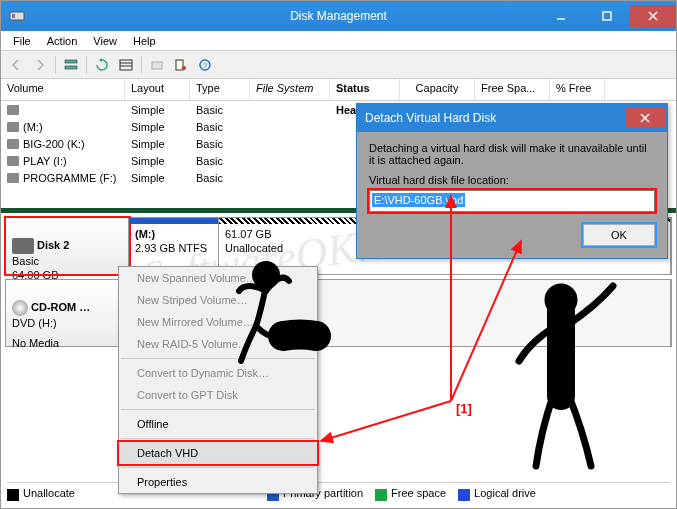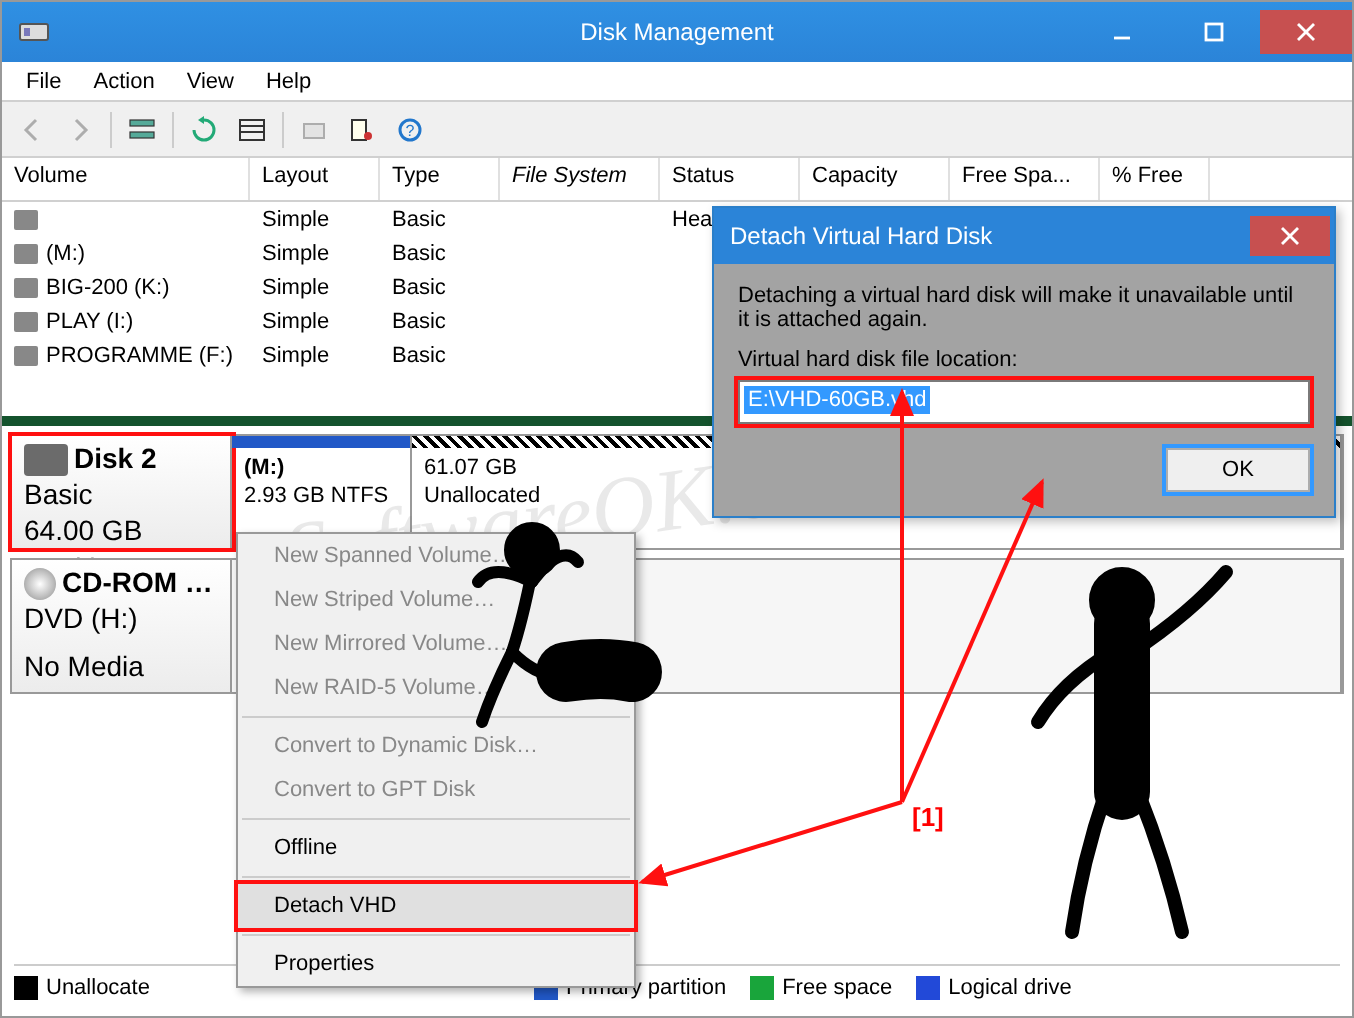--- a/index.html
+++ b/index.html
@@ -22,29 +22,29 @@
 
     .volume-list { border-bottom: 5px solid #14532d; }
     .list-header { display: flex; background: #fff; border-bottom: 1px solid #d0d0d0; height: 22px; }
     .list-header .col { padding: 3px 6px; border-right: 1px solid #e0e0e0; font-size: 11px; white-space: nowrap; overflow: hidden; }
     .list-row { display: flex; height: 17px; align-items: center; }
     .list-row .col { padding: 1px 6px; white-space: nowrap; overflow: hidden; display: flex; align-items: center; gap: 4px; font-size: 11px; }
     .c-vol { width: 124px; }
     .c-layout { width: 65px; }
     .c-type { width: 60px; }
     .c-fs { width: 80px; font-style: italic; }
-    .c-status { width: 70px; }
-    .c-capacity { width: 75px; }
+    .c-status { width: 70px; font-weight: bold; }
+    .c-capacity { width: 75px; text-align: center; }
     .c-free { width: 75px; }
     .c-pct { width: 55px; }
     .disk-smicon { width: 12px; height: 10px; background: #888; border-radius: 1px; display: inline-block; }
 
     .disk-panel { padding: 4px; display: flex; flex-direction: column; gap: 4px; }
     .disk-row { display: flex; border: 1px solid #999; background: #fff; height: 58px; }
-    .disk-label { width: 110px; border-right: 1px solid #999; padding: 2px 6px; background: linear-gradient(180deg, #fff, #ececec); font-size: 14px; line-height: 1.3; }
+    .disk-label { width: 123px; border-right: 1px solid #999; padding: 20px 6px; background: linear-gradient(180deg, #fff, #ececec); font-size: 11px; line-height: 1.3; }
     .disk-label .nm { font-weight: bold; }
     .disk-hdr-icon { width: 22px; height: 16px; background: #6b6b6b; border-radius: 2px; display: inline-block; margin-right: 3px; vertical-align: middle; }
     .partition { border-right: 1px solid #999; padding: 3px 6px; font-size: 11px; line-height: 1.3; position: relative; }
     .partition .hatch-top { height: 6px; background: repeating-linear-gradient(45deg,#000 0 2px, #fff 2px 4px); position:absolute; top:0; left:0; right:0;}
     .partition.blue .hatch-top { background: #2158c7; }
     .partition .txt { margin-top: 6px; }
     .red-box { outline: 2px solid #ff1010; }
 
     .legend { position: absolute; bottom: 6px; left: 6px; right: 6px; height: 20px; display: flex; align-items: center; gap: 12px; font-size: 11px; border-top: 1px solid #ccc; padding-top: 3px; background: #fff;}
     .legend .sw { width: 12px; height: 12px; display: inline-block; margin-right: 4px; vertical-align: middle; }

